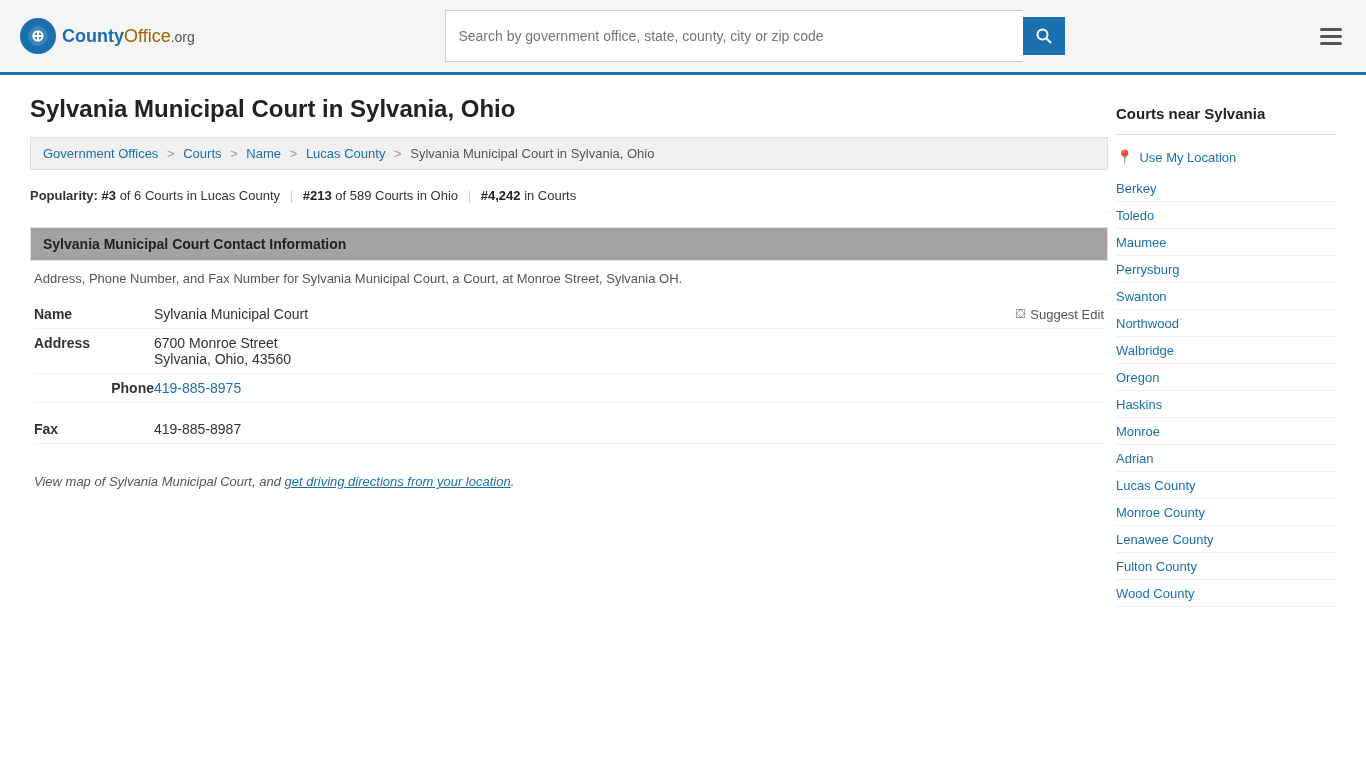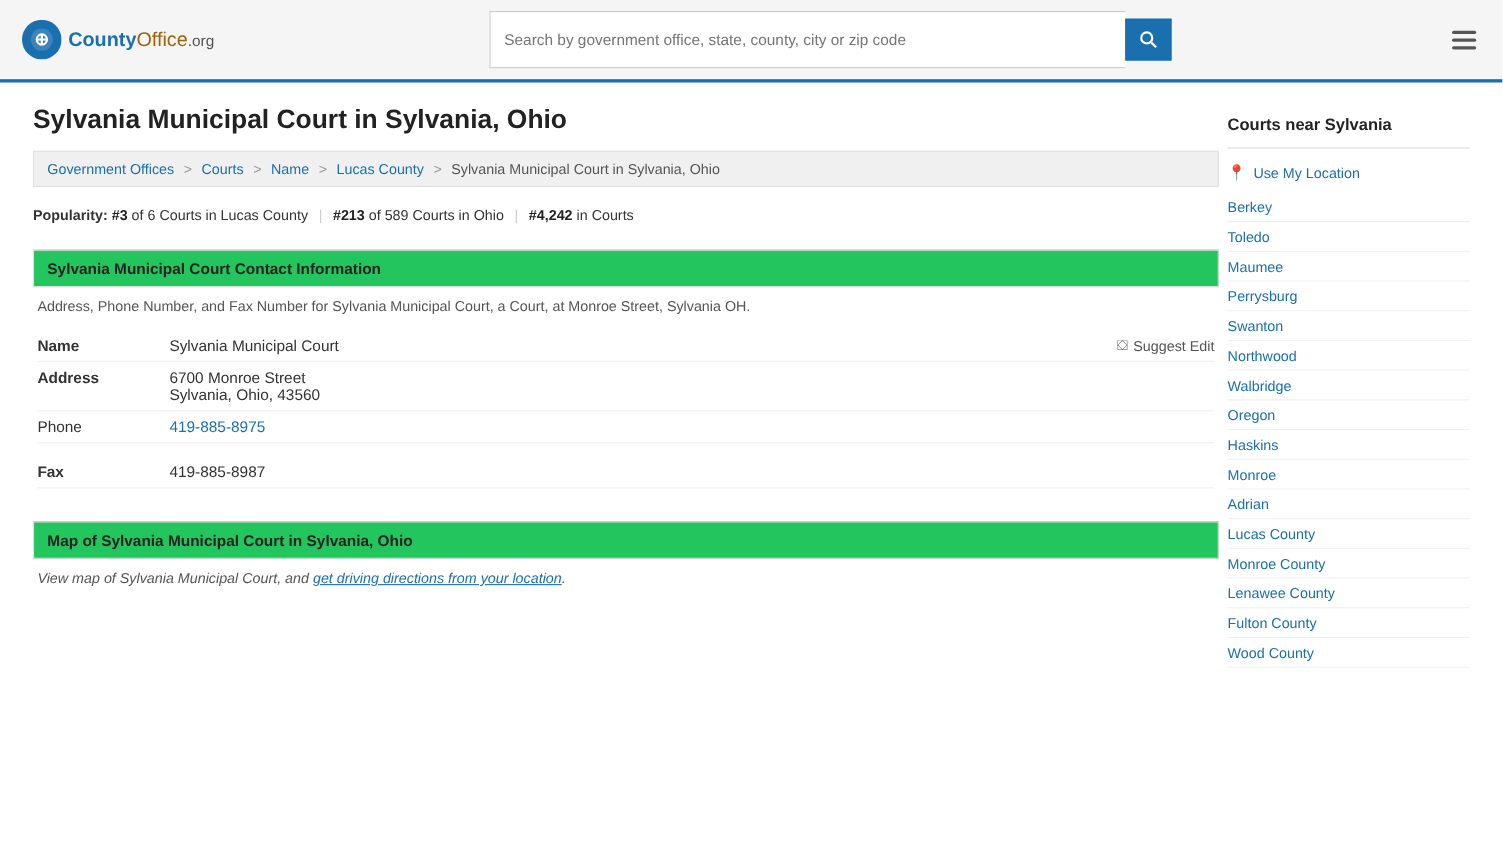--- a/index.html
+++ b/index.html
@@ -110,21 +110,21 @@
       font-size: 13px;
       margin-bottom: 20px;
       padding: 4px 0;
     }
     .popularity strong { font-weight: bold; }
     .pop-item { margin-right: 6px; }
     .pop-bold { font-weight: bold; color: #222; }
 
     
     .section-header {
-      background: #22c55e;
+      background: #a3a3a3;
       padding: 8px 12px;
       font-weight: bold;
       font-size: 14px;
       color: #222;
       margin-bottom: 10px;
       border: 1px solid #ddd;
     }
 
     
     .contact-section { margin-bottom: 30px; }
@@ -277,35 +277,34 @@
 
         <div style="display: flex; align-items: flex-start; padding: 6px 0; border-bottom: 1px solid #f0f0f0;">
           <div style="width:120px; font-weight:bold;">Address</div>
           <div>
             <div>6700 Monroe Street</div>
             <div>Sylvania, Ohio, 43560</div>
           </div>
         </div>
 
         <div style="display: flex; align-items: flex-start; padding: 6px 0; border-bottom: 1px solid #f0f0f0;">
-          <div style="width:120px; font-weight:normal;">Phone</div>
+          <div style="width:120px; font-weight:bold;text-align:right;">Phone</div>
           <div>
             <a href="#" style="color:#1a6faf; text-decoration:none;">419-885-8975</a>
           </div>
         </div>
 
         <div style="display: flex; align-items: flex-start; padding: 6px 0; border-bottom: 1px solid #f0f0f0; margin-top: 12px;">
           <div style="width:120px; font-weight:bold;">Fax</div>
           <div>419-885-8987</div>
         </div>
       </div>
     </div>
 
     <div class="map-section">
-      <div class="section-header">Map of Sylvania Municipal Court in Sylvania, Ohio</div>
       <p class="map-desc">
         <span>View map of Sylvania Municipal Court, and </span><a href="#">get driving directions from your location</a><span>.</span>
       </p>
     </div>
 
   </div>
 
   <aside class="sidebar">
     <div class="sidebar-title">Courts near Sylvania</div>
 

